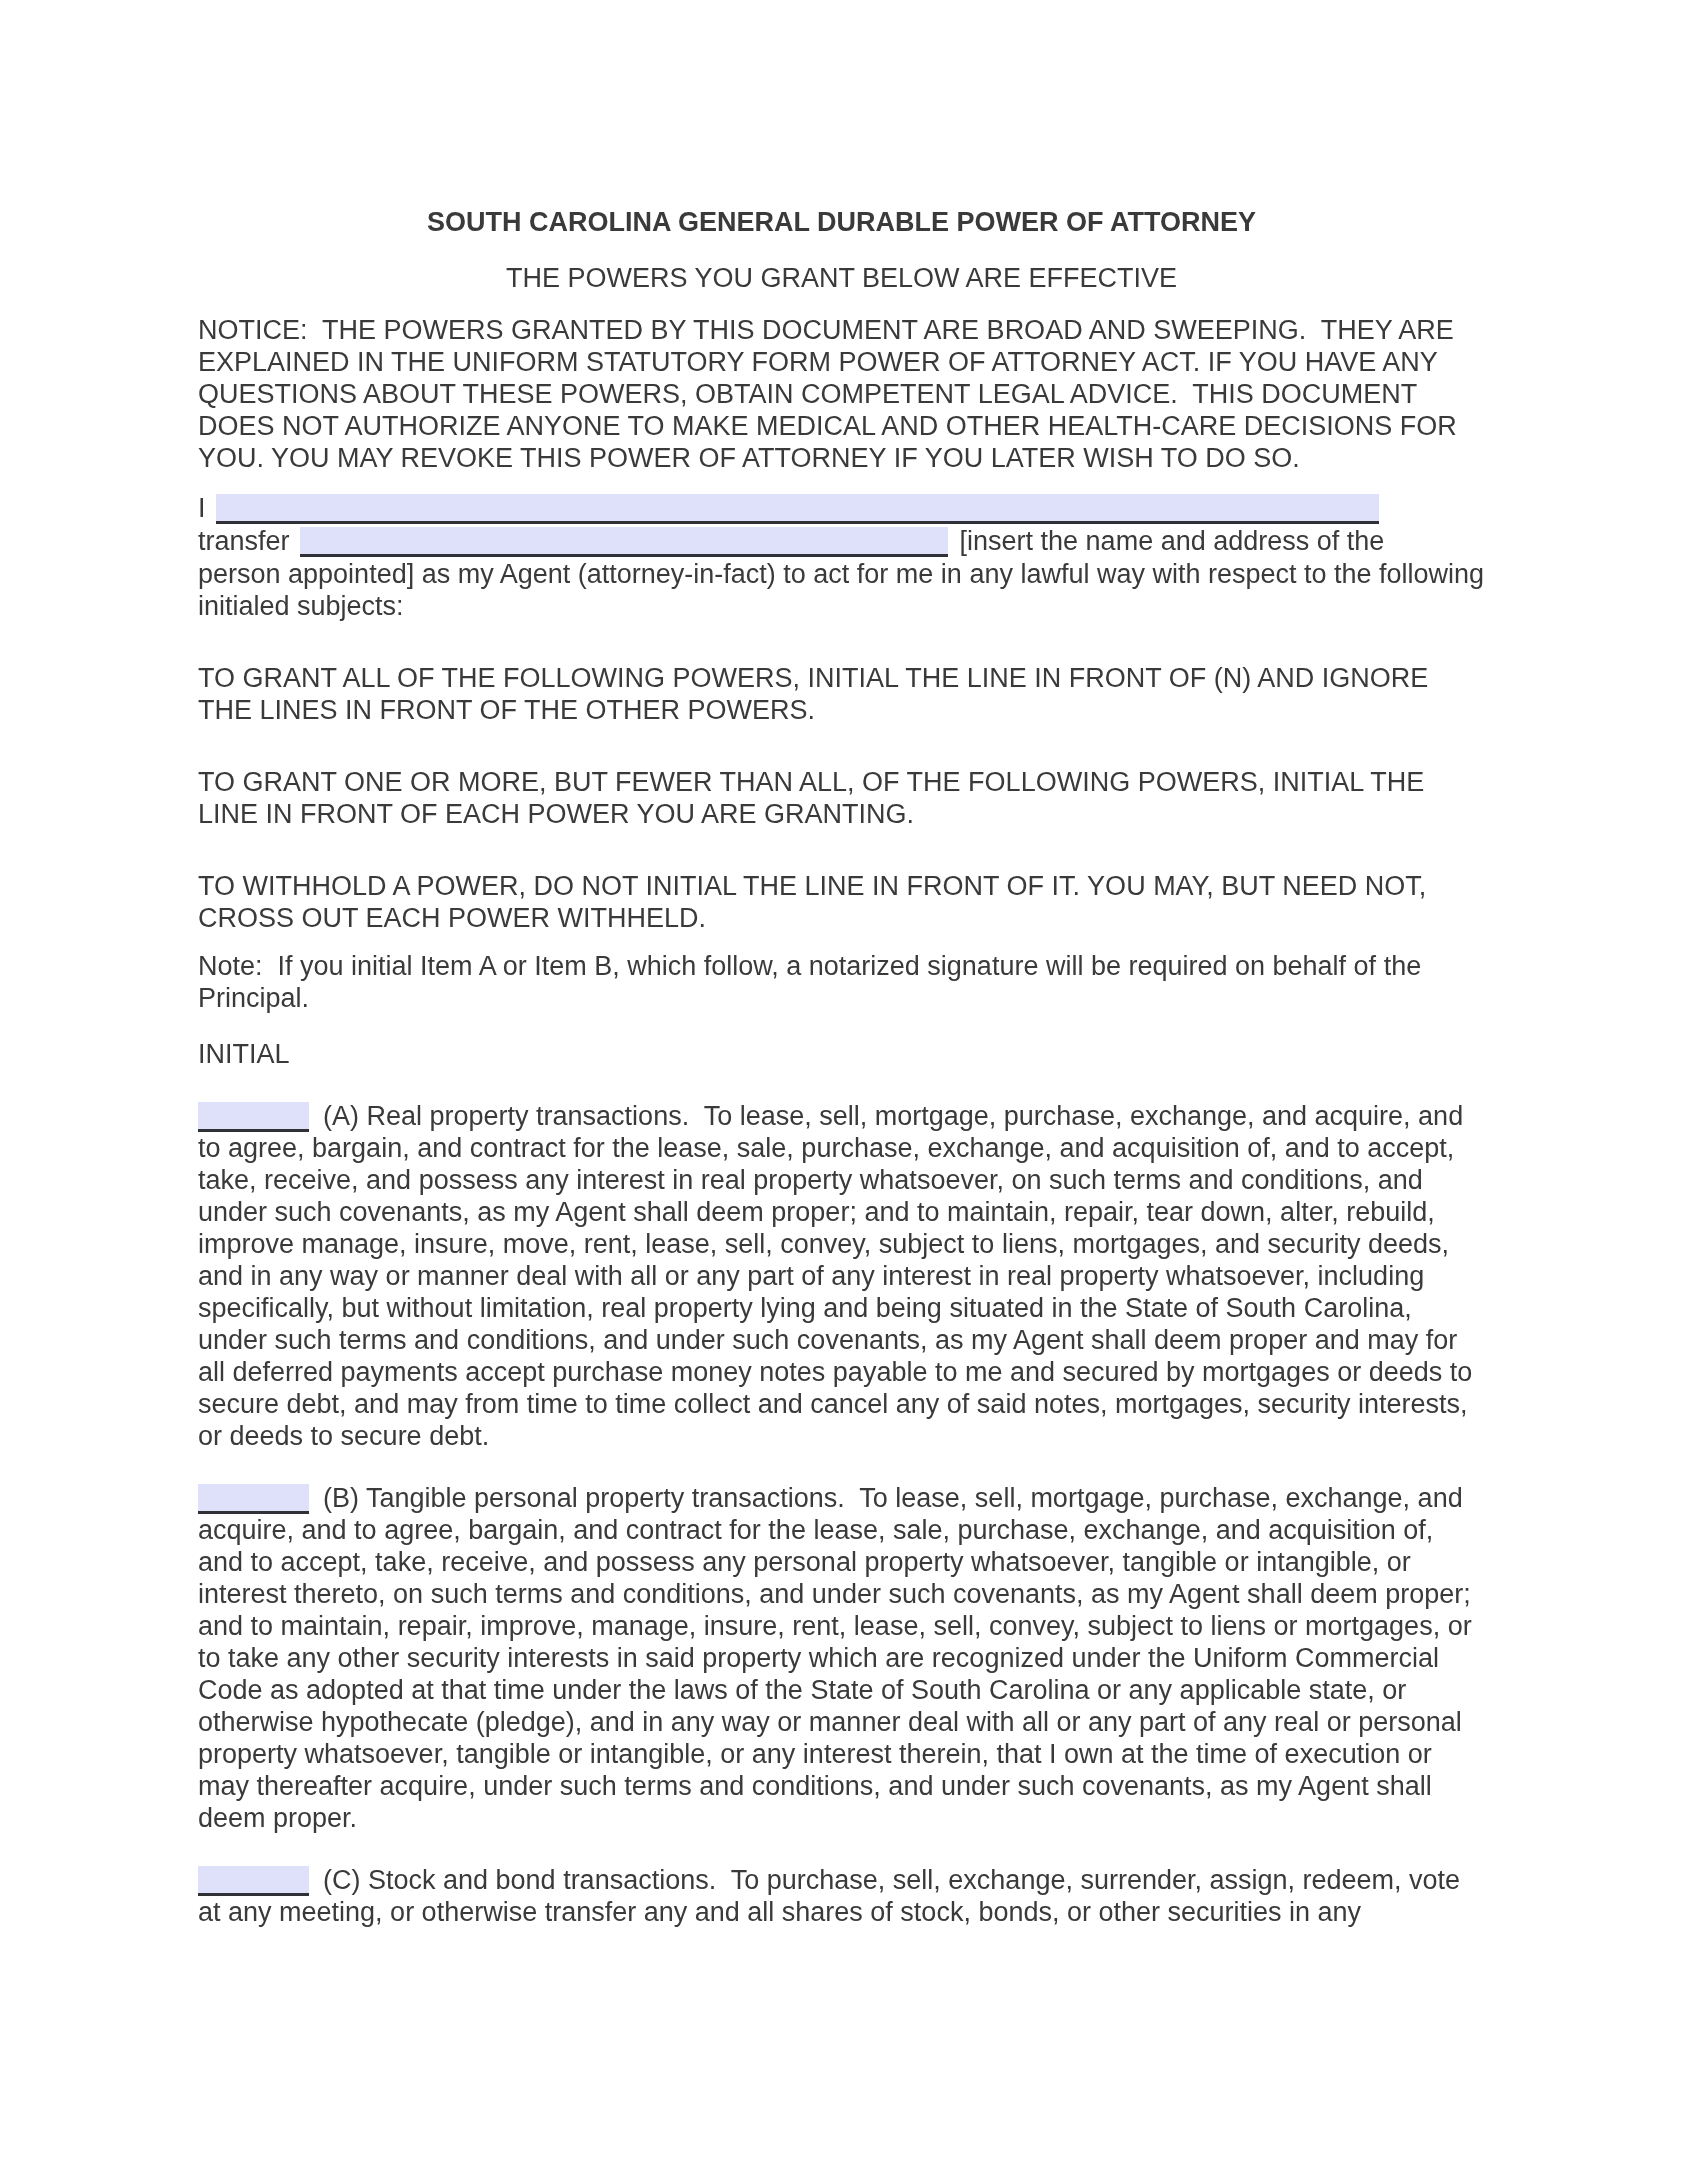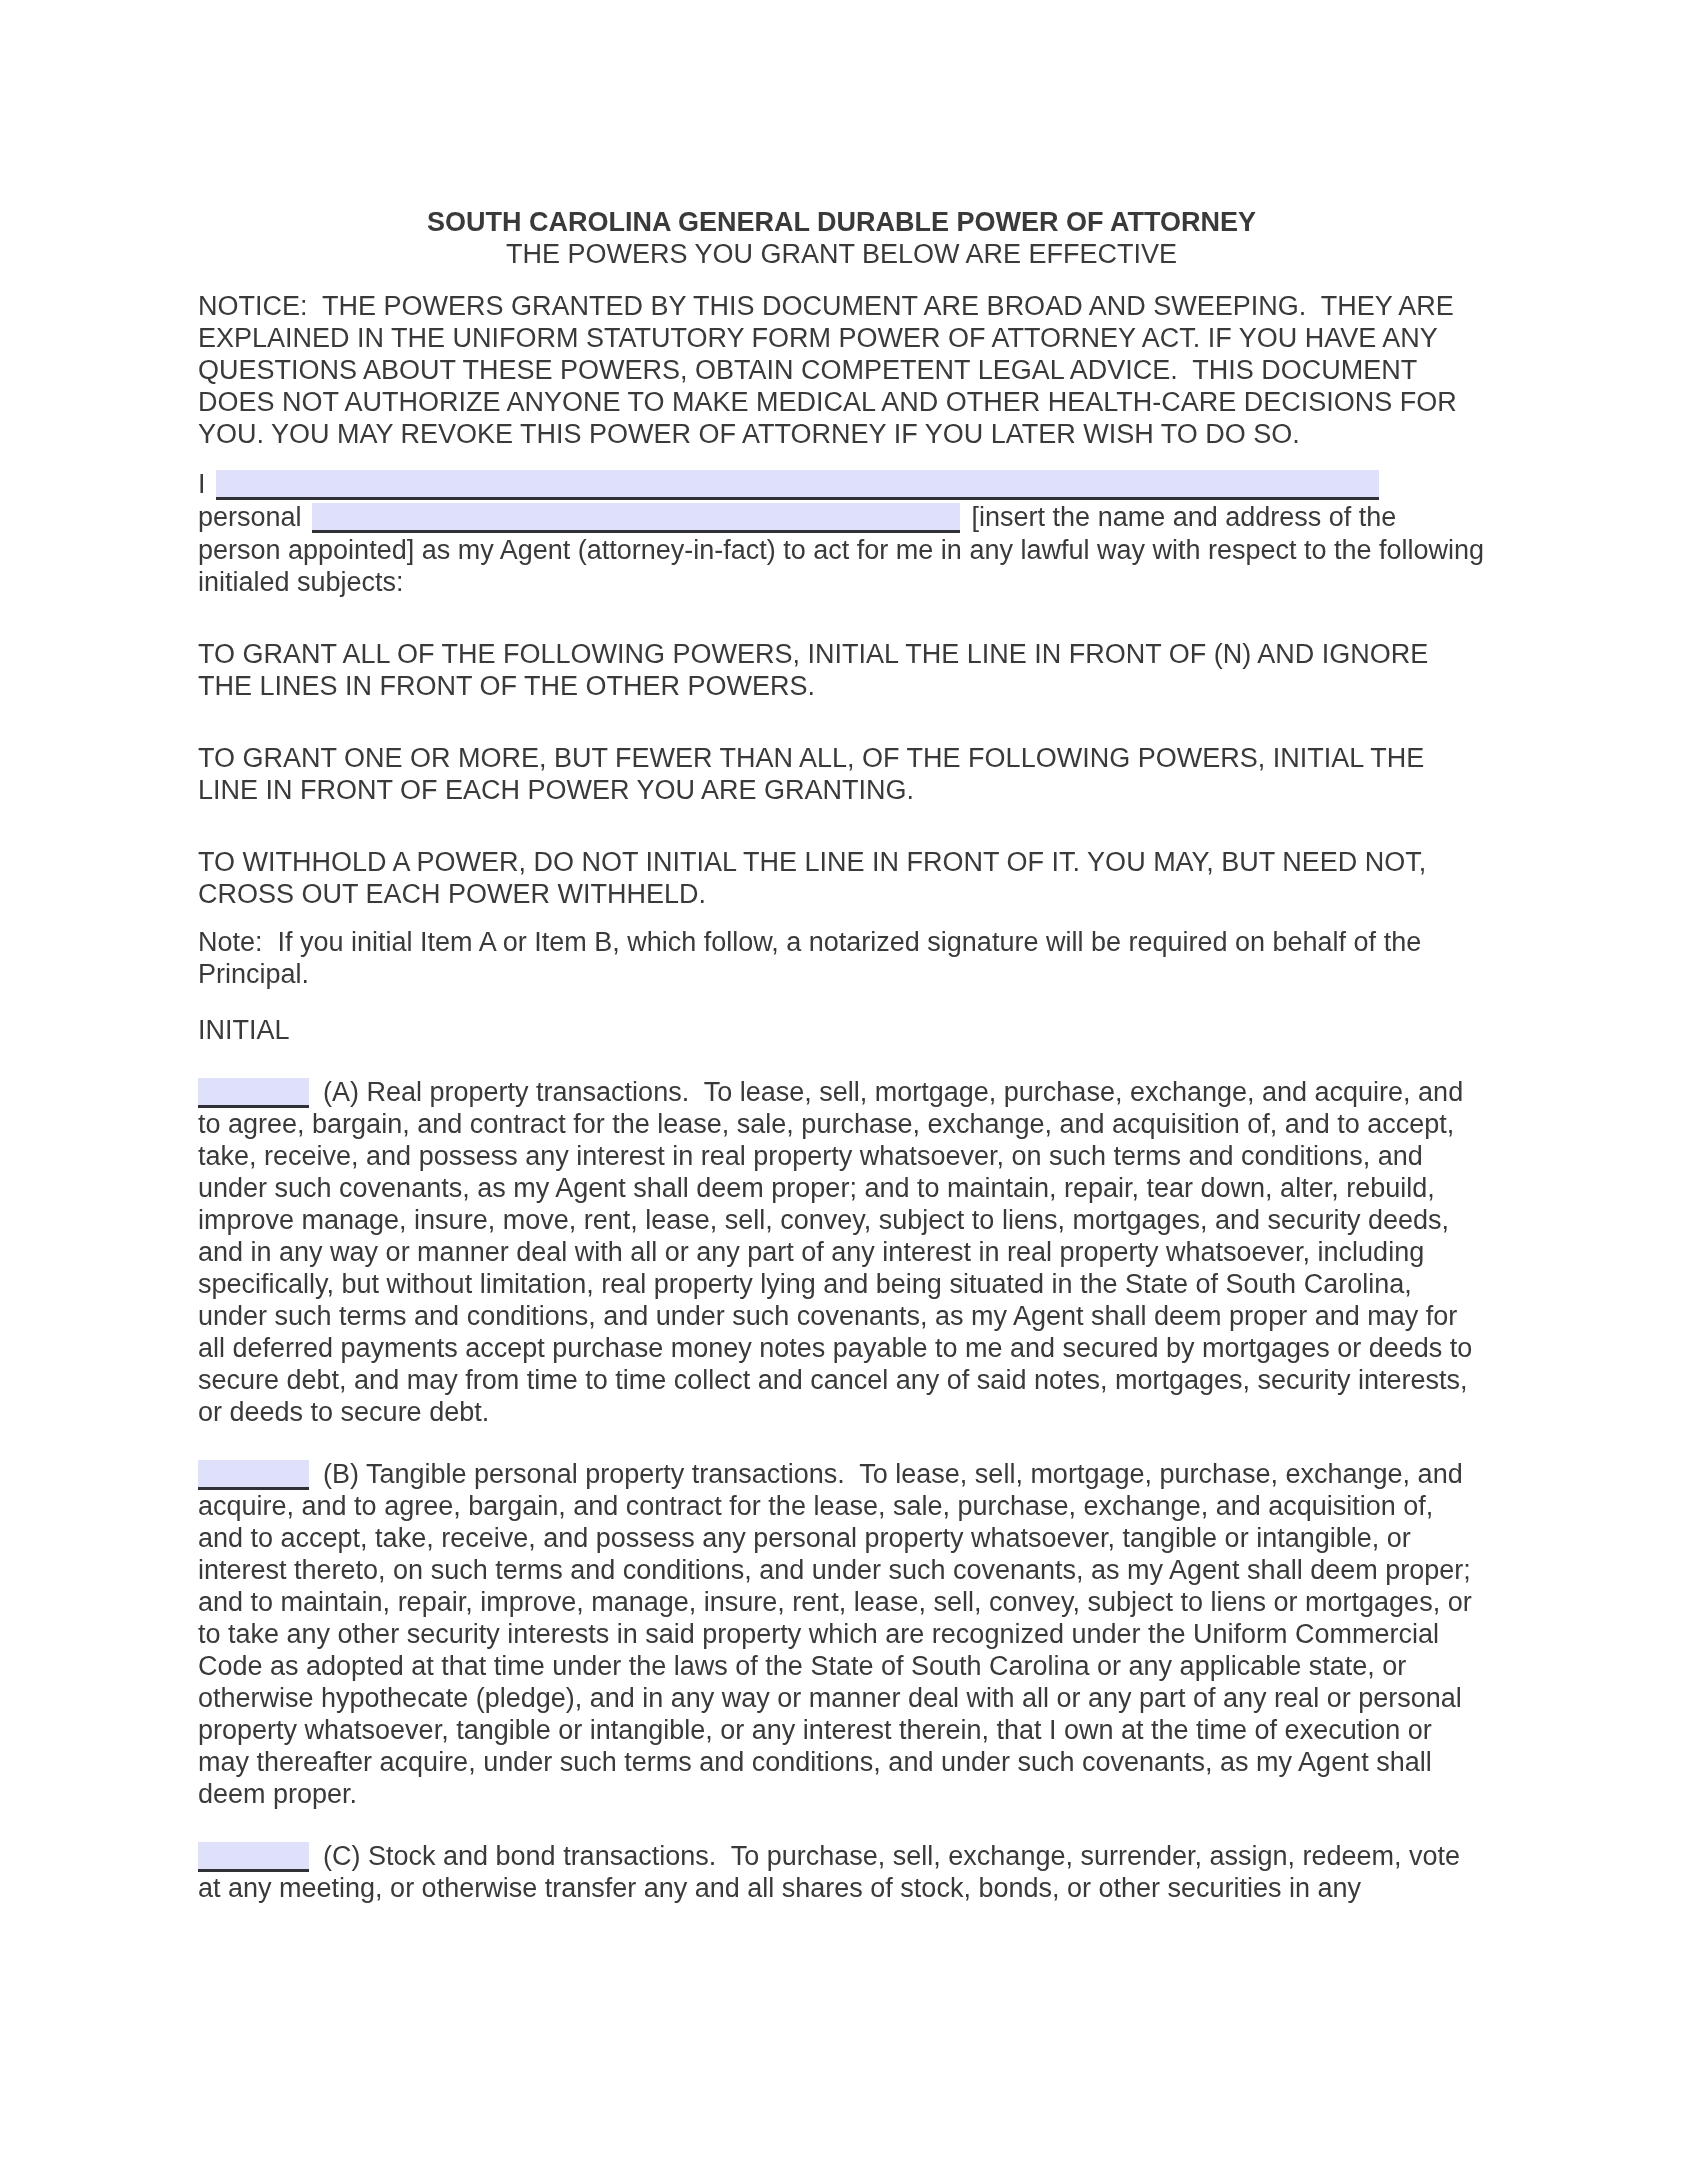--- a/index.html
+++ b/index.html
@@ -13,21 +13,21 @@
     font-family: "Liberation Sans", "DejaVu Sans", sans-serif;
     color: var(--text, #3a3a3a);
     font-size: 27px;
     line-height: 32px;
   }
   .content { width: 1287px; }
   .center { text-align: center; }
   .b { font-weight: normal; }
   .par { margin-top: 30px; white-space: pre-wrap; }
   .title { font-weight: bold; white-space: pre-wrap; }
-  .subtitle { white-space: pre-wrap; }
+  .subtitle { margin-top: 24px; white-space: pre-wrap; }
   .notice { margin-top: 20px; }
   .fillin { margin-top: 18px; }
   .fill-line { line-height: 33px; white-space: pre-wrap; }
   .field {
     display: inline-block;
     height: 30px;
     vertical-align: -7px;
     background: var(--field-highlight, #dee1f9);
     border-bottom: 3px solid var(--field-underline, #2f3137);
     box-sizing: border-box;
@@ -60,21 +60,21 @@
   <div class="content">
 
     <div class="title center">SOUTH CAROLINA GENERAL DURABLE POWER OF ATTORNEY</div>
 
     <div class="subtitle center"><div>THE POWERS YOU GRANT BELOW ARE EFFECTIVE</div></div>
 
     <div class="par notice">NOTICE:  THE POWERS GRANTED BY THIS DOCUMENT ARE BROAD AND SWEEPING.  THEY ARE EXPLAINED IN THE UNIFORM STATUTORY FORM POWER OF ATTORNEY ACT. IF YOU HAVE ANY QUESTIONS ABOUT THESE POWERS, OBTAIN COMPETENT LEGAL ADVICE.  THIS DOCUMENT DOES NOT AUTHORIZE ANYONE TO MAKE MEDICAL AND OTHER HEALTH-CARE DECISIONS FOR YOU. YOU MAY REVOKE THIS POWER OF ATTORNEY IF YOU LATER WISH TO DO SO.</div>
 
     <div class="fillin">
       <div class="fill-line"><span>I</span><span class="field field-wide"></span></div>
-      <div class="fill-line"><span>personal</span><span class="field field-agent"></span><span class="hint">[insert the name and address of the</span></div>
+      <div class="fill-line"><span>transfer</span><span class="field field-agent"></span><span class="hint">[insert the name and address of the</span></div>
       <div class="continuation">person appointed] as my Agent (attorney-in-fact) to act for me in any lawful way with respect to the following initialed subjects:</div>
     </div>
 
     <div class="par caps-par">TO GRANT ALL OF THE FOLLOWING POWERS, INITIAL THE LINE IN FRONT OF (N) AND IGNORE THE LINES IN FRONT OF THE OTHER POWERS.</div>
 
     <div class="par caps-par">TO GRANT ONE OR MORE, BUT FEWER THAN ALL, OF THE FOLLOWING POWERS, INITIAL THE LINE IN FRONT OF EACH POWER YOU ARE GRANTING.</div>
 
     <div class="par caps-par">TO WITHHOLD A POWER, DO NOT INITIAL THE LINE IN FRONT OF IT. YOU MAY, BUT NEED NOT, CROSS OUT EACH POWER WITHHELD.</div>
 
     <div class="par note-par">Note:  If you initial Item A or Item B, which follow, a notarized signature will be required on behalf of the Principal.</div>

